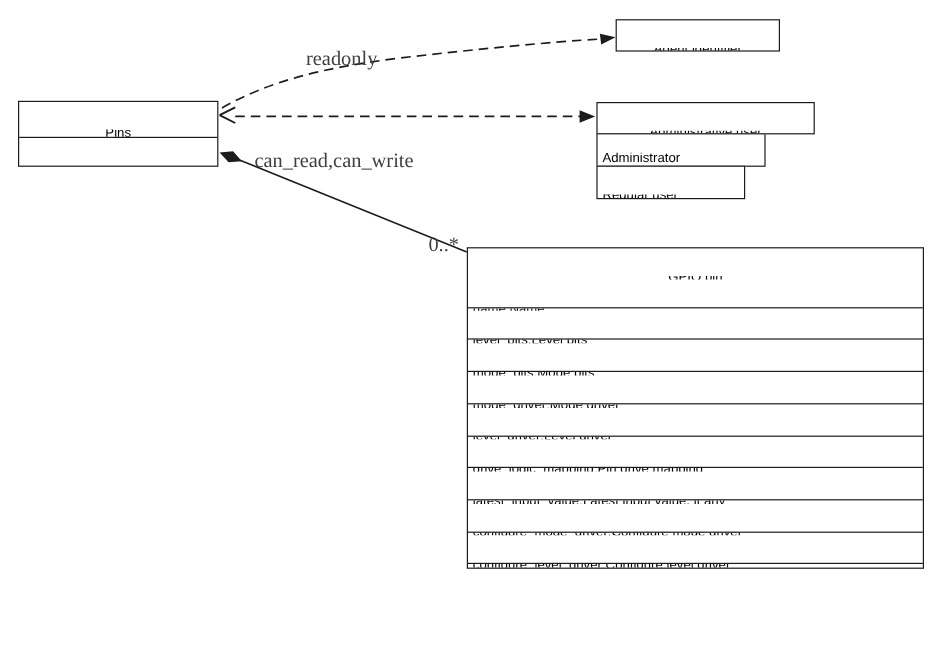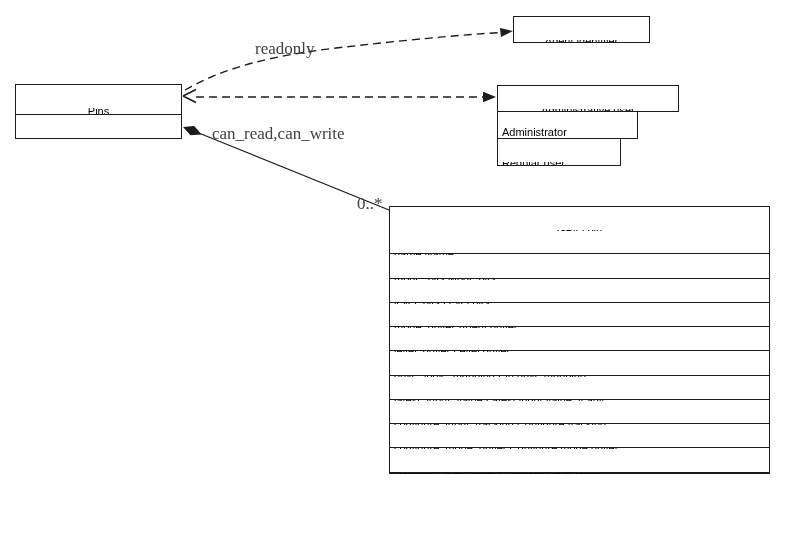--- a/index.html
+++ b/index.html
@@ -89,27 +89,26 @@
   <div class="node node-admin-row1">
     <div class="row">Administrator</div>
   </div>
   <div class="node node-admin-row2">
     <div class="row">Regular user</div>
   </div>
 
   <div class="node node-gpio">
     <div class="row center">GPIO pin</div>
     <div class="row bordered">name:Name</div>
+    <div class="row bordered">level_bits:Level bits</div>
     <div class="row bordered">mode_bits:Mode bits</div>
-    <div class="row bordered">level_bits:Level bits</div>
-    <div class="row bordered">mode_driver:Agent driver</div>
+    <div class="row bordered">mode_driver:Mode driver</div>
     <div class="row bordered">level_driver:Level driver</div>
     <div class="row bordered">drive_logic_mapping:Pin drive mapping</div>
     <div class="row bordered">latest_input_value:Latest input value, if any</div>
-    <div class="row bordered">configure_input_tracking:Configure tracking</div>
     <div class="row bordered">configure_mode_driver:Configure mode driver</div>
     <div class="row bordered">configure_level_driver:Configure level driver</div>
   </div>
 
   <div class="edge-label label-readonly">readonly</div>
   <div class="edge-label label-canread">can_read,can_write</div>
   <div class="edge-label label-mult">0..*</div>
 
 </div>
 

